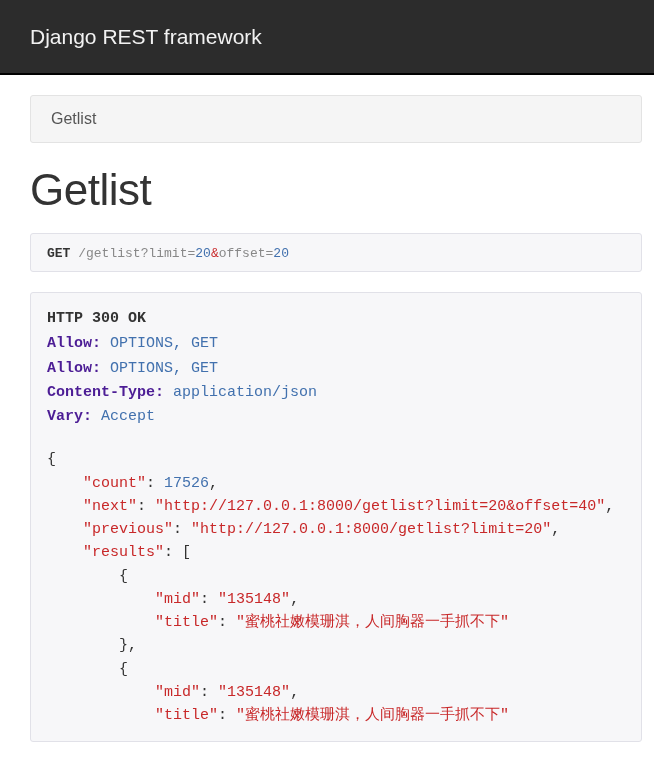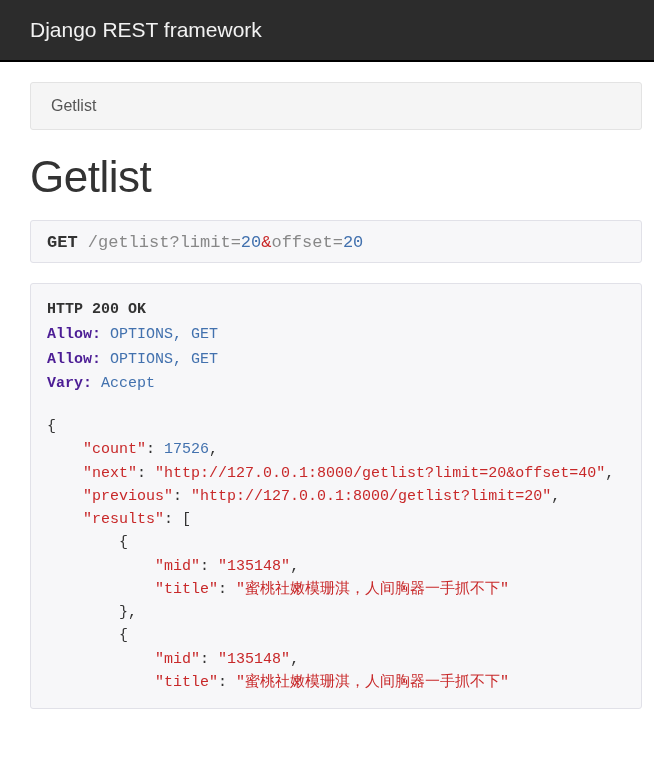--- a/index.html
+++ b/index.html
@@ -9,21 +9,21 @@
     }
     body {
       font-family: -apple-system, BlinkMacSystemFont, "Segoe UI", Helvetica, Arial, sans-serif;
       background: #fff;
       width: 654px;
       overflow: hidden;
     }
     .navbar {
       background: #2c2c2c;
       color: #fff;
-      height: 62px;
+      height: 75px;
       display: flex;
       align-items: center;
       padding-left: 30px;
       border-bottom: 2px solid #000;
     }
     .navbar-brand {
       font-size: 21px;
       font-weight: 400;
       color: #f2f2f2;
     }
@@ -46,21 +46,21 @@
       margin: 22px 0 18px 0;
       letter-spacing: -0.5px;
     }
     .request-box {
       background: #f7f7f9;
       border: 1px solid #e1e1e8;
       border-radius: 3px;
       padding: 12px 16px 10px 16px;
       margin-bottom: 20px;
       font-family: "SFMono-Regular", Consolas, "Liberation Mono", Menlo, monospace;
-      font-size: 17px;
+      font-size: 13px;
     }
     .request-method {
       font-weight: 700;
       color: #333;
     }
     .request-path {
       color: #888;
     }
     .request-query {
       color: #888;
@@ -117,29 +117,33 @@
   </div>
 
   <h1 class="page-title">Getlist</h1>
 
   <div class="request-box">
     <span class="request-method">GET</span>
     <span class="request-path">/getlist</span><span class="request-query">?<span>limit</span><span class="eq">=</span><span class="num">20</span><span class="amp">&amp;</span><span>offset</span><span class="eq">=</span><span class="num">20</span></span>
   </div>
 
   <div class="response-box">
-    <div class="response-status">HTTP 200 OK</div>
+    <div class="response-status">HTTP 300 OK</div>
 
     <div class="header-line">
       <span class="header-key">Allow:</span>
       <span class="header-value">OPTIONS, GET</span>
     </div>
     <div class="header-line">
       <span class="header-key">Allow:</span>
       <span class="header-value">OPTIONS, GET</span>
+    </div>
+    <div class="header-line">
+      <span class="header-key">Content-Type:</span>
+      <span class="header-value">application/json</span>
     </div>
     <div class="header-line">
       <span class="header-key">Vary:</span>
       <span class="header-value">Accept</span>
     </div>
 
     <div class="json-body"><span class="json-punct">{</span>
     <span class="json-key">"count"</span><span class="json-punct">:</span> <span class="json-number">17526</span><span class="json-punct">,</span>
     <span class="json-key">"next"</span><span class="json-punct">:</span> <span class="json-string-url">"<span>http://127.0.0.1:8000/getlist?limit=20&amp;offset=40</span>"</span><span class="json-punct">,</span>
     <span class="json-key">"previous"</span><span class="json-punct">:</span> <span class="json-string-url">"<span>http://127.0.0.1:8000/getlist?limit=20</span>"</span><span class="json-punct">,</span>

